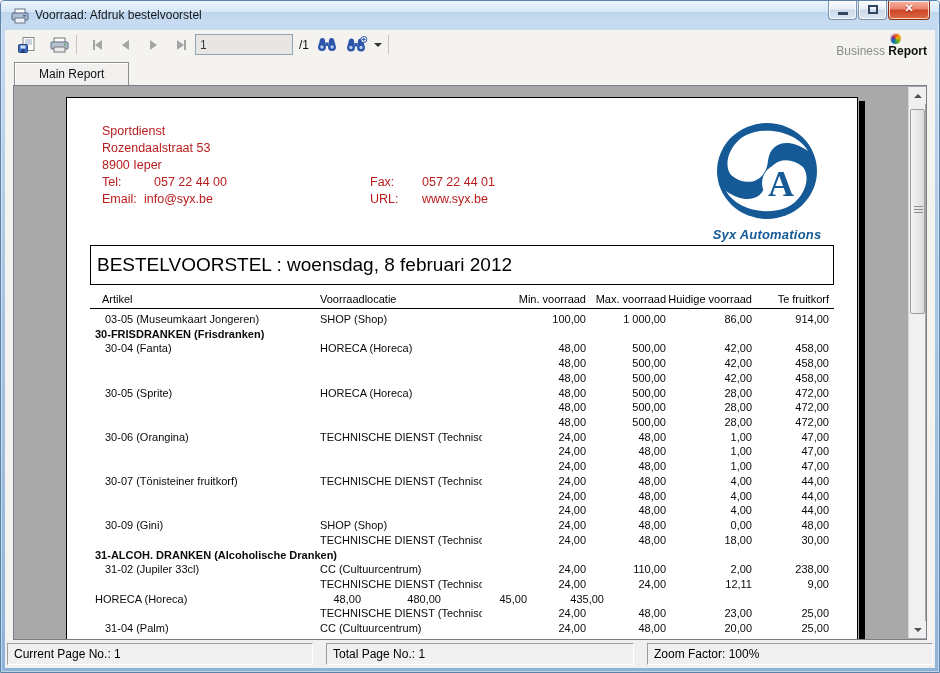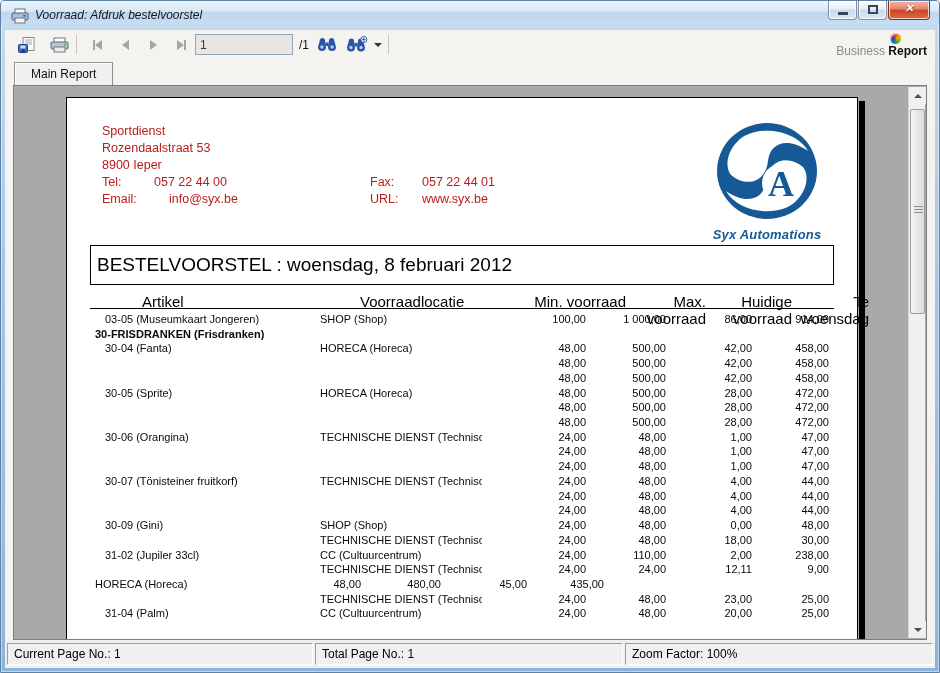--- a/index.html
+++ b/index.html
@@ -1,19 +1,19 @@
 <!DOCTYPE html>
 <html><head>
 <meta charset="utf-8">
 <style>
   html,body{margin:0;padding:0;background:#fff;font-family:"Liberation Sans",sans-serif;}
   *{box-sizing:border-box;}
   .window{position:relative;width:940px;height:673px;background:linear-gradient(180deg,#c6dcf1 0,#a9c7e4 40%,#8fb3d8 100%);border:1px solid #5c82a8;border-radius:4px 4px 0 0;overflow:hidden;box-shadow:inset 0 0 0 1px rgba(255,255,255,.45);}
   
-  .titlebar{position:absolute;left:0;top:0;width:100%;height:23px;background:linear-gradient(180deg,#edf5fc 0,#d7e7f7 45%,#bed6ee 50%,#c9dcf1 100%);font-style:italic;}
+  .titlebar{position:absolute;left:0;top:0;width:100%;height:23px;background:linear-gradient(180deg,#edf5fc 0,#d7e7f7 45%,#bed6ee 50%,#c9dcf1 100%);}
   .app-icon{position:absolute;left:10px;top:7px;width:18px;height:16px;}
   .wtitle{position:absolute;left:34px;top:7px;font-size:12px;color:#14181c;}
   .winbtns{position:absolute;right:9px;top:0;height:20px;display:flex;}
   .wbtn{width:29px;height:19px;margin-left:1px;border:1px solid #7d93ad;border-top:none;border-radius:0 0 4px 4px;background:linear-gradient(180deg,#fdfeff 0,#e7eef7 45%,#ccd9e8 50%,#dde8f3 100%);position:relative;box-shadow:inset 0 0 0 1px rgba(255,255,255,.7);}
   .wbtn.close{width:42px;background:linear-gradient(180deg,#f6b3a4 0,#e8836a 45%,#ce4426 50%,#dc6a43 100%);border-color:#8c2c12;}
   .glyph-min{position:absolute;left:9px;bottom:4px;width:10px;height:3px;background:#30475f;}
   .glyph-max{position:absolute;left:9px;top:4px;width:10px;height:9px;border:2px solid #30475f;}
   .glyph-x{position:absolute;left:0;top:1px;width:100%;text-align:center;color:#fff;font-size:11px;font-weight:bold;text-shadow:0 1px 1px #7e2410;}
   
   .client{position:absolute;left:4px;top:29px;right:4px;bottom:4px;background:#f5f3f0;}
@@ -28,58 +28,58 @@
   .pageinput{position:absolute;left:190px;top:4px;width:98px;height:21px;border:1px solid #93a5b8;background:#e7e6e4;color:#3c3c3c;font-size:12px;font-family:"Liberation Sans",sans-serif;padding:1px 4px;}
   .pagetotal{position:absolute;left:294px;top:8px;font-size:12px;color:#111;}
   .caret{position:absolute;left:369px;top:13px;width:0;height:0;border:4px solid transparent;border-top-color:#333;}
   
   .brand{position:absolute;right:8px;top:14px;font-size:12px;}
   .brand .b1{color:#8a8a8a;}
   .brand .b2{color:#101010;font-weight:bold;}
   .bo-sphere{position:absolute;right:34px;top:3px;width:11px;height:11px;border-radius:50%;background:conic-gradient(#e94f1e,#f6a800,#62b32e,#0070b8,#7b2d8b,#e94f1e);box-shadow:inset 1px 1px 1px rgba(255,255,255,.8);}
   
   .tabbar{position:absolute;left:0;top:29px;width:100%;height:26px;background:#f5f3f0;}
-  .tab{position:absolute;left:9px;top:3px;height:23px;padding:0 16px;background:#f2f0ee;border:1px solid #8e8e8e;border-bottom:none;box-shadow:inset 1px 1px 0 #fff;font-size:12px;line-height:22px;color:#111;}
+  .tab{position:absolute;left:9px;top:3px;height:23px;padding:0 24px;background:#f2f0ee;border:1px solid #8e8e8e;border-bottom:none;box-shadow:inset 1px 1px 0 #fff;font-size:12px;line-height:22px;color:#111;}
   
   .preview{position:absolute;left:8px;right:8px;top:55px;bottom:28px;border:1px solid #787f88;background:#a9a9a9;overflow:hidden;}
   .page{position:absolute;left:52px;top:11px;width:792px;height:980px;background:#fff;border:1px solid #000;}
   .page-shadow{position:absolute;left:845px;top:15px;width:6px;height:976px;background:#000;}
   
   .vscroll{position:absolute;right:1px;top:1px;bottom:1px;width:17px;background:#f0f0f0;border-left:1px solid #d5d5d5;}
   .sbtn{position:absolute;left:0;width:17px;height:17px;background:#f0f0f0;display:flex;align-items:center;justify-content:center;}
   .sbtn.up{top:0;} .sbtn.down{bottom:0;}
   .aru{width:0;height:0;border:4px solid transparent;border-bottom-color:#505050;margin-top:-4px;}
   .ard{width:0;height:0;border:4px solid transparent;border-top-color:#505050;margin-bottom:-4px;}
   .sthumb{position:absolute;left:1px;top:22px;width:15px;height:205px;background:linear-gradient(90deg,#f4f4f4,#dcdcdc);border:1px solid #9d9d9d;border-radius:2px;}
   .grip{position:absolute;left:3px;top:96px;width:9px;height:8px;background:repeating-linear-gradient(180deg,#8f8f8f 0,#8f8f8f 1px,transparent 1px,transparent 3px);}
   
   .page .abs{position:absolute;white-space:nowrap;}
   .addr{font-size:12.5px;color:#b91c1c;}
   .rep-title-box{position:absolute;left:23px;top:147px;width:744px;height:40px;border:1px solid #000;}
   .rep-title{font-size:19px;color:#000;line-height:38px;padding-left:6px;white-space:nowrap;overflow:hidden;}
-  .thead{position:absolute;left:28px;top:195px;width:734px;height:15px;display:flex;font-size:15px;color:#000;margin-left:40px;}
+  .thead{position:absolute;left:28px;top:195px;width:734px;height:15px;display:flex;font-size:11px;color:#000;}
   .h-art{width:225px;padding-left:7px;}
   .h-loc{width:162px;}
   .h-num{width:104px;text-align:right;}
   .h-max{width:80px;} .h-hui{width:86px;} .h-best{width:77px;}
   .thead-line{position:absolute;left:23px;top:210px;width:744px;border-top:1px solid #000;}
   .rows{position:absolute;left:28px;top:214px;width:734px;}
   .trow{display:flex;height:14.72px;line-height:14.6px;font-size:11px;color:#0a0a0a;}
   .trow.group{font-weight:bold;}
   .c-group{width:100%;overflow:hidden;white-space:nowrap;}
   .c-art{width:225px;padding-left:10px;overflow:hidden;white-space:nowrap;}
   .c-loc{width:162px;overflow:hidden;white-space:nowrap;}
   .c-num{width:104px;text-align:right;white-space:nowrap;}
   .c-max{width:80px;} .c-hui{width:86px;} .c-best{width:77px;}
   
   .syxlogo{position:absolute;left:640px;top:24px;width:120px;text-align:center;}
   .syxtext{font-size:13px;font-weight:bold;font-style:italic;color:#155a96;margin-top:1px;letter-spacing:.2px;}
   
   .statusbar{position:absolute;left:0;bottom:0;width:100%;height:28px;background:#f0f0f0;display:flex;align-items:center;padding:2px;}
-  .spane{height:22px;border:1px solid;border-color:#9d9d9d #ffffff #ffffff #9d9d9d;margin-right:2px;font-size:12px;color:#000;line-height:20px;padding-left:6px;background:#f0f0f0;}
+  .spane{height:22px;border:1px solid;border-color:#9d9d9d #ffffff #ffffff #9d9d9d;margin-right:13px;font-size:12px;color:#000;line-height:20px;padding-left:6px;background:#f0f0f0;}
   .sp1{width:306px;} .sp2{width:308px;} .sp3{flex:1;margin-right:0;}
 </style>
 </head>
 <body>
 
 <div class="window">
 
   <div class="titlebar">
     <span class="app-icon">
       <svg width="18" height="16" viewBox="0 0 18 16">
@@ -176,21 +176,21 @@
       <div class="page">
 
         <div class="abs addr" style="left:35px;top:26px">Sportdienst</div>
         <div class="abs addr" style="left:35px;top:43px">Rozendaalstraat 53</div>
         <div class="abs addr" style="left:35px;top:60px">8900 Ieper</div>
         <div class="abs addr" style="left:35px;top:77px">Tel:</div>
         <div class="abs addr" style="left:87px;top:77px">057 22 44 00</div>
         <div class="abs addr" style="left:303px;top:77px">Fax:</div>
         <div class="abs addr" style="left:355px;top:77px">057 22 44 01</div>
         <div class="abs addr" style="left:35px;top:94px">Email:</div>
-        <div class="abs addr" style="left:102px;top:94px">info@syx.be</div>
+        <div class="abs addr" style="left:77px;top:94px">info@syx.be</div>
         <div class="abs addr" style="left:303px;top:94px">URL:</div>
         <div class="abs addr" style="left:355px;top:94px">www.syx.be</div>
 
         <div class="syxlogo">
           <svg width="104" height="100" viewBox="0 0 104 100">
             <ellipse cx="52" cy="49" rx="50" ry="48" fill="#155a96"></ellipse>
             <path d="M22 20 C38 2 80 6 93 29 C73 15 55 20 53 39 C51 60 31 66 16 53 C9 44 13 29 22 20 Z" fill="#fff"></path>
             <path d="M82 78 C66 96 24 92 11 69 C31 83 49 78 51 59 C53 38 73 32 88 45 C95 54 91 69 82 78 Z" fill="#fff"></path>
             <circle cx="66" cy="61" r="19" fill="#fff"></circle>
             <text x="66" y="74" text-anchor="middle" font-family="Liberation Serif, serif" font-size="36" font-weight="bold" fill="#155a96">A</text>
@@ -201,21 +201,21 @@
         <div class="rep-title-box">
           <div class="rep-title">BESTELVOORSTEL : woensdag, 8 februari 2012</div>
         </div>
 
         <div class="thead">
           <span class="h-art">Artikel</span>
           <span class="h-loc">Voorraadlocatie</span>
           <span class="h-num">Min. voorraad</span>
           <span class="h-num h-max">Max. voorraad</span>
           <span class="h-num h-hui">Huidige voorraad</span>
-          <span class="h-num h-best">Te woensdag</span>
+          <span class="h-num h-best">Te fruitkorf</span>
         </div>
         <div class="thead-line"></div>
 
         <div class="rows">
             <div class="trow">
               <div class="c-art">03-05 (Museumkaart Jongeren)</div>
               <div class="c-loc">SHOP (Shop)</div>
               <div class="c-num">100,00</div>
               <div class="c-num c-max">1 000,00</div>
               <div class="c-num c-hui">86,00</div>
@@ -328,20 +328,23 @@
               <div class="c-num c-hui">0,00</div>
               <div class="c-num c-best">48,00</div>
             </div>
             <div class="trow">
               <div class="c-art"></div>
               <div class="c-loc">TECHNISCHE DIENST (TechnischeD</div>
               <div class="c-num">24,00</div>
               <div class="c-num c-max">48,00</div>
               <div class="c-num c-hui">18,00</div>
               <div class="c-num c-best">30,00</div>
+            </div>
+            <div class="trow group">
+              <div class="c-group">31-ALCOH. DRANKEN (Alcoholische Dranken)</div>
             </div>
             <div class="trow">
               <div class="c-art">31-02 (Jupiler 33cl)</div>
               <div class="c-loc">CC (Cultuurcentrum)</div>
               <div class="c-num">24,00</div>
               <div class="c-num c-max">110,00</div>
               <div class="c-num c-hui">2,00</div>
               <div class="c-num c-best">238,00</div>
             </div>
             <div class="trow">

